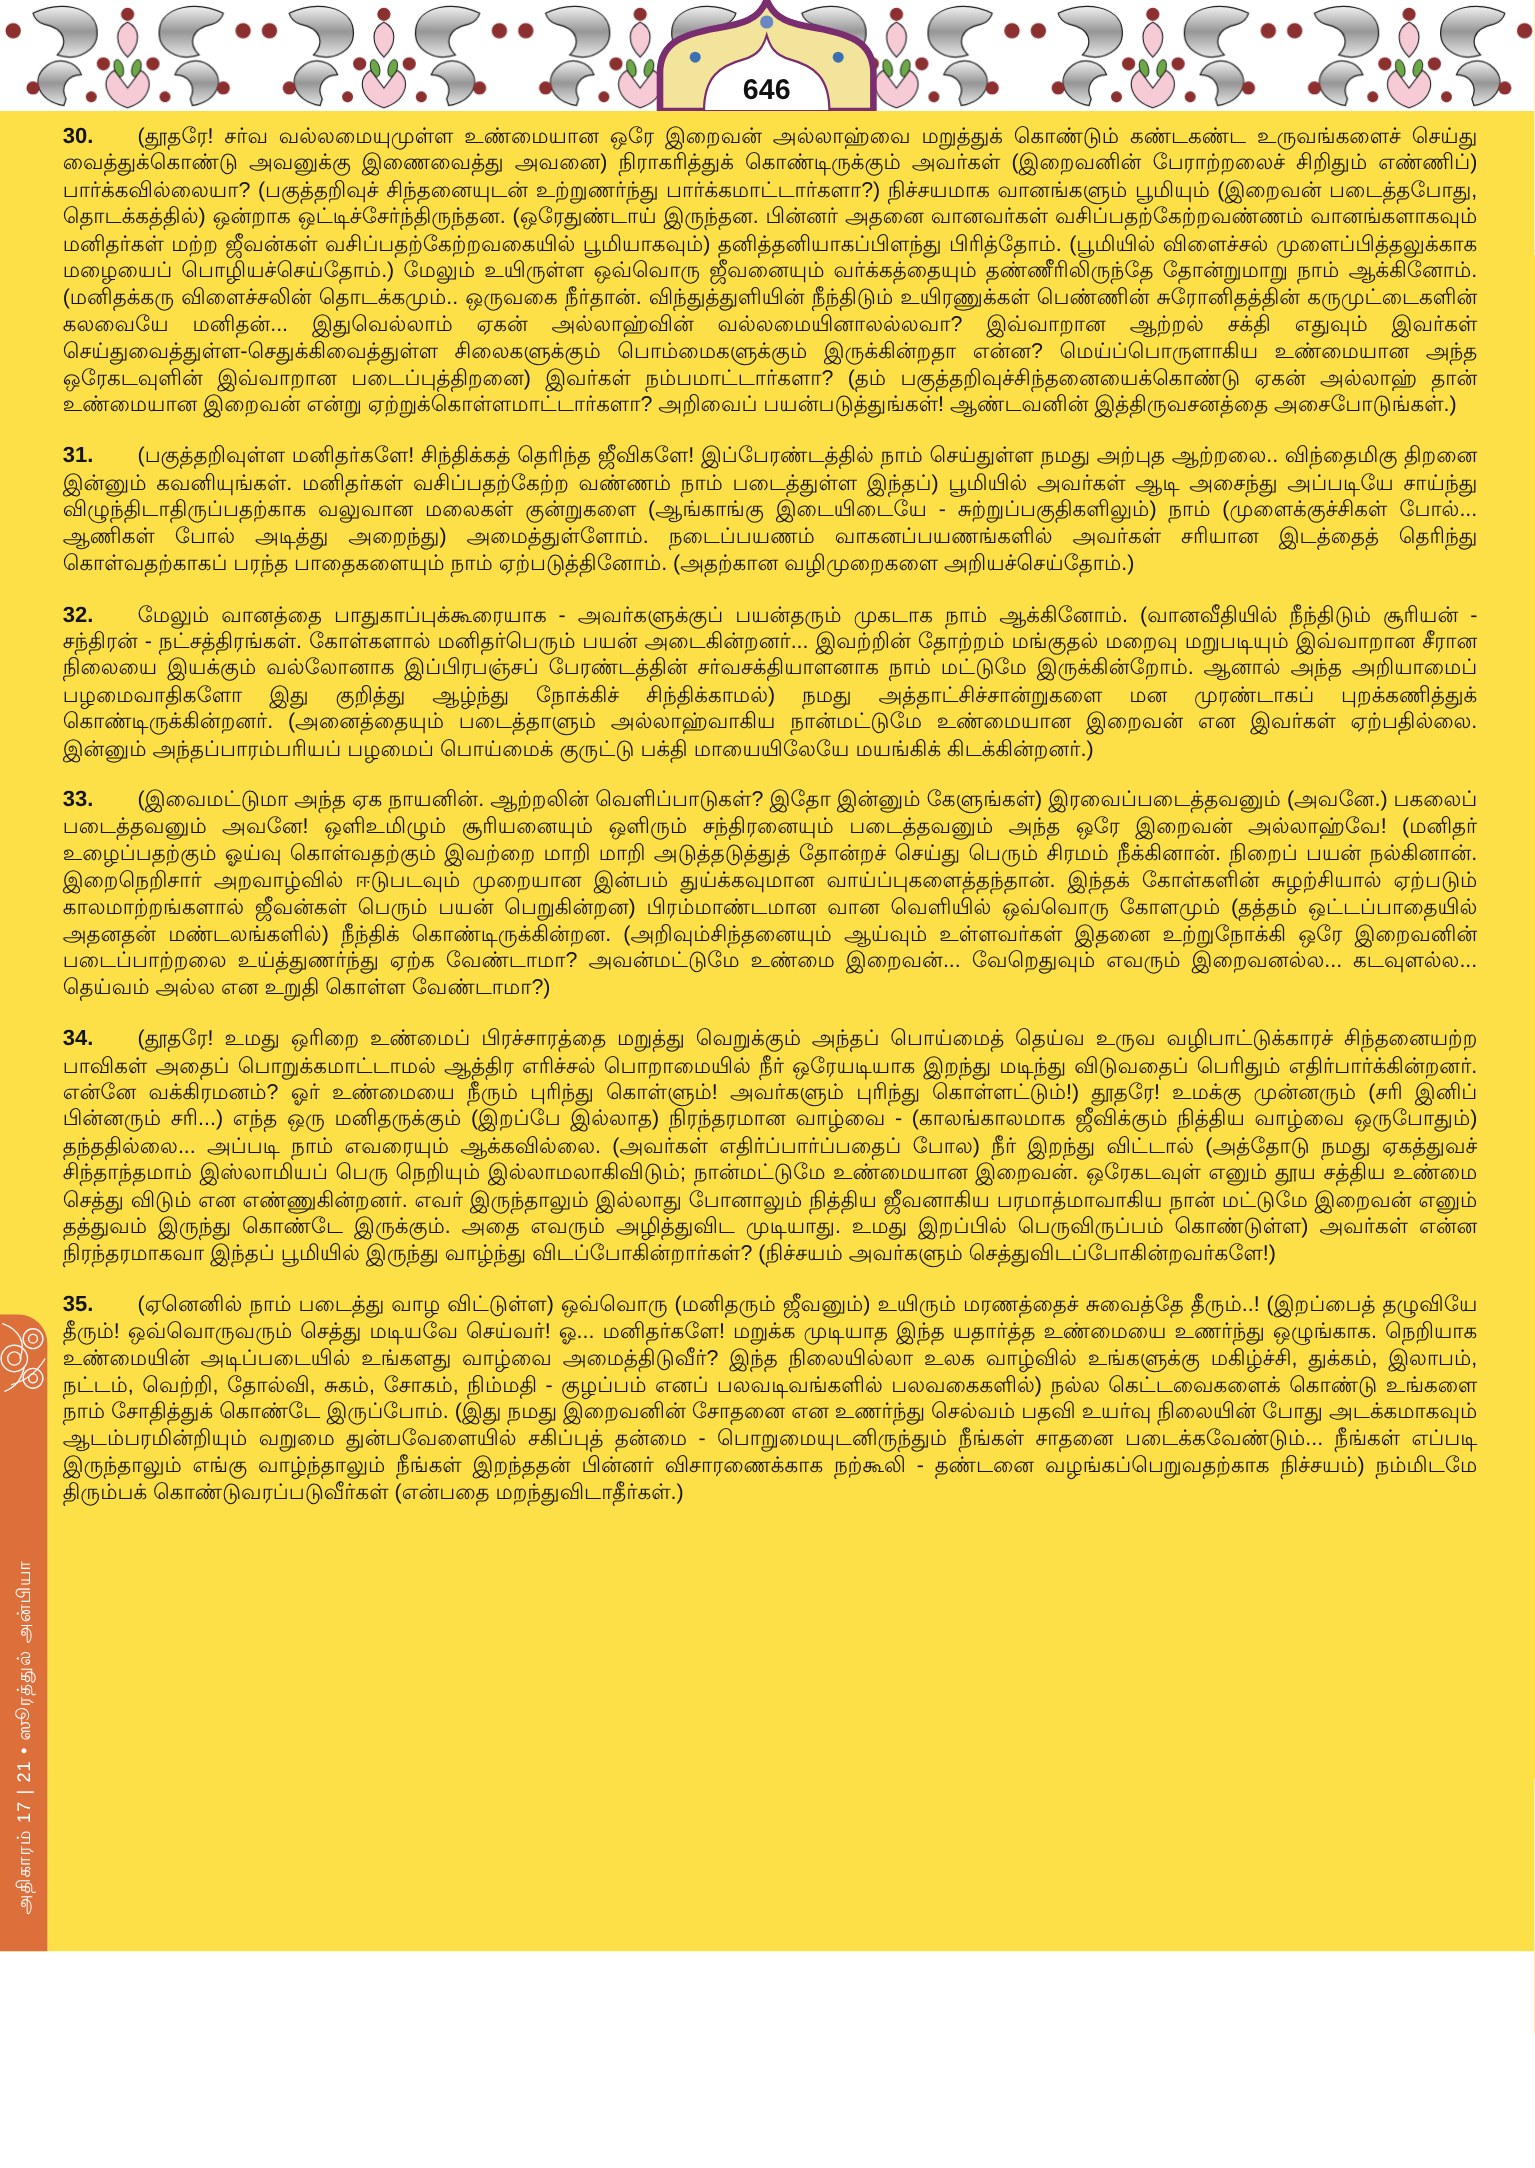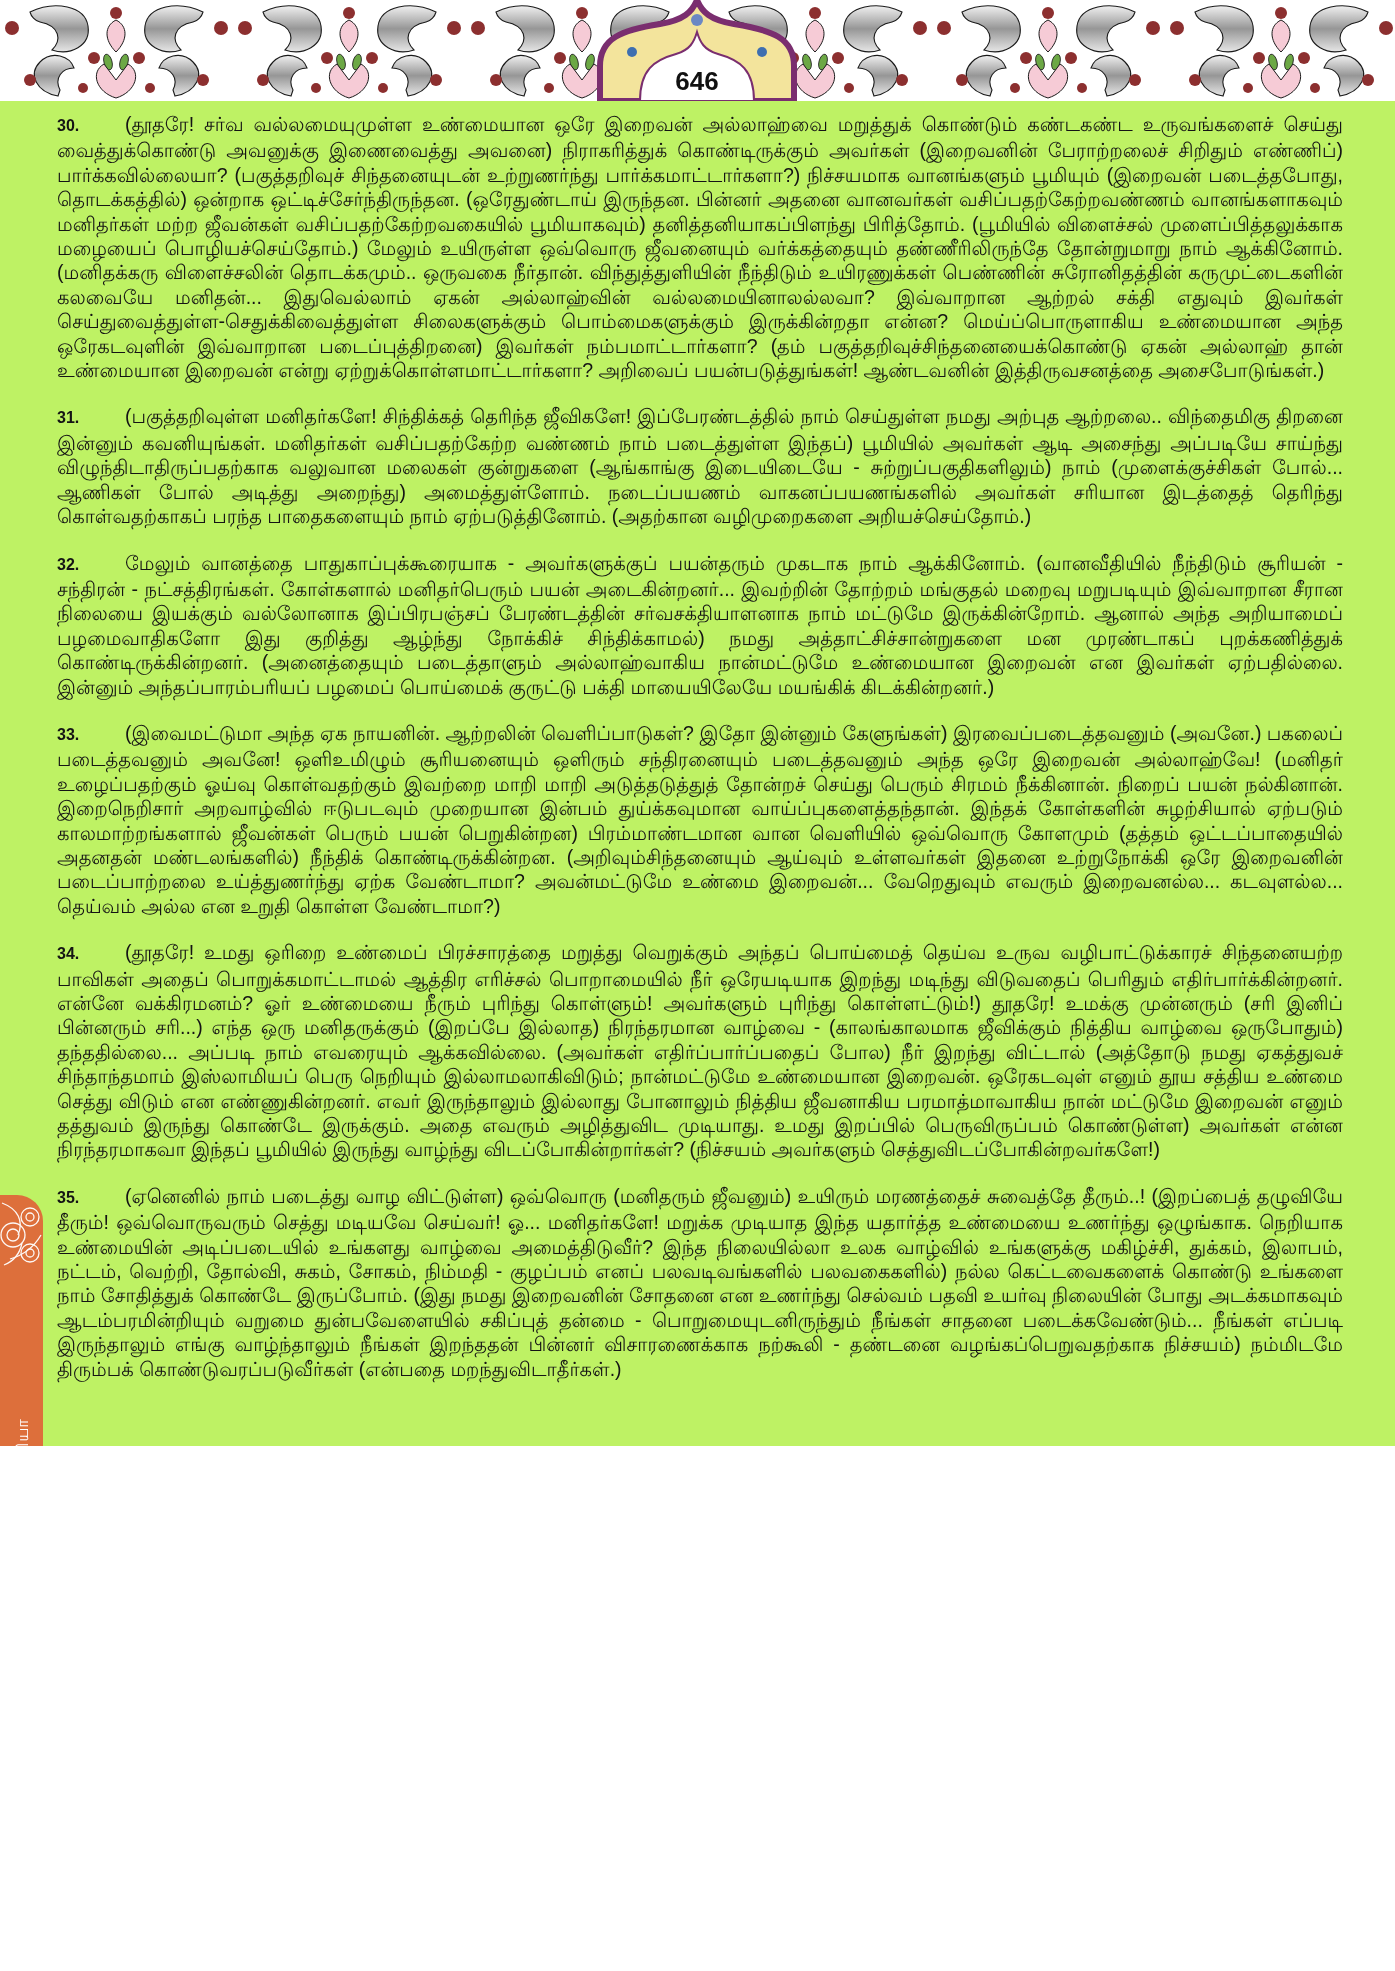--- a/index.html
+++ b/index.html
@@ -1,28 +1,28 @@
 <!DOCTYPE html>
 <html lang="ta"><head>
 <meta charset="utf-8">
 <style>
   html,body{margin:0;padding:0;background:#ffffff;}
   .page{
-    position:relative;width:1395px;height:1446px;background:#bef264;
+    position:relative;width:1395px;height:1774px;background:#fde047;
     overflow:hidden;font-family:"Liberation Sans",sans-serif;
   }
   
   .top-border{position:absolute;top:0;left:0;width:1395px;height:101px;}
   
   .text-area{
     position:absolute;left:57px;top:112px;width:1286px;
     color:#141414;font-size:19.5px;line-height:24.4px;text-align:justify;
   }
   .verse{margin:0 0 22px 0;}
-  .vnum{font-weight:bold;display:inline-block;width:68px;font-size:16px;}
+  .vnum{font-weight:bold;display:inline-block;width:68px;font-size:20px;}
   .vtext{}
   
   .sidebar{
     position:absolute;left:0;top:1195px;width:43px;height:776px;
     background:#DD6F3B;border-top-right-radius:26px;
     display:flex;flex-direction:column;align-items:center;justify-content:space-between;
   }
   .sidebar-ornament{flex:0 0 auto;}
   .sidebar-label{
     flex:0 0 auto;color:#ffffff;font-size:16.5px;letter-spacing:1px;white-space:nowrap;

